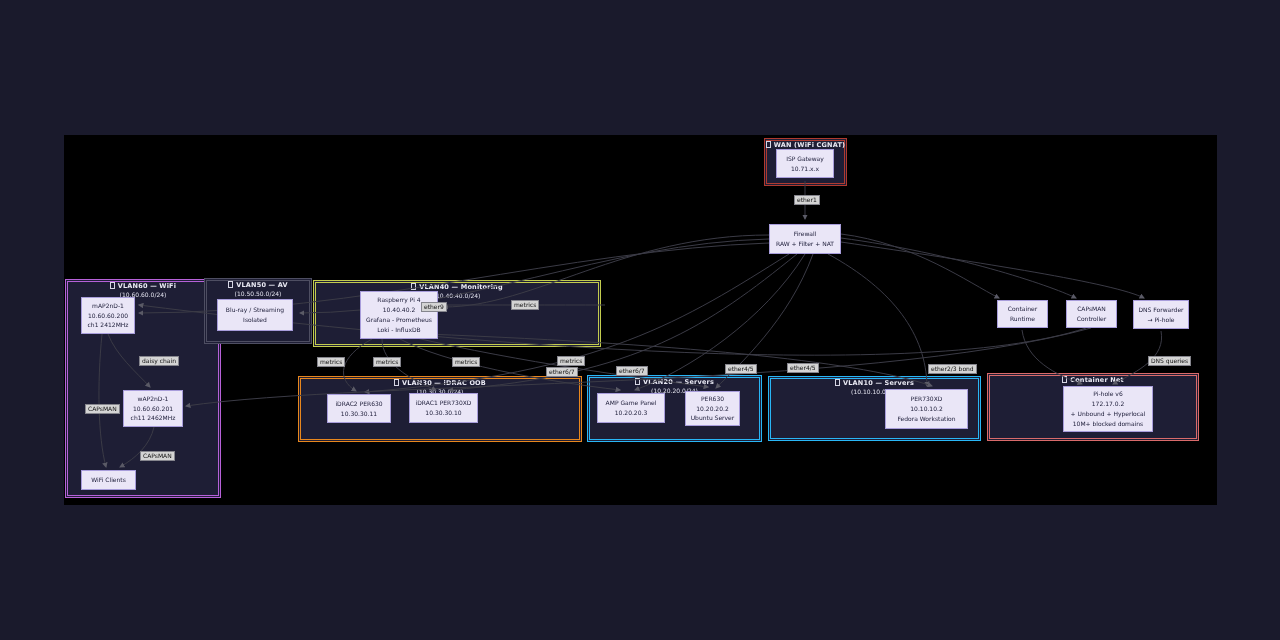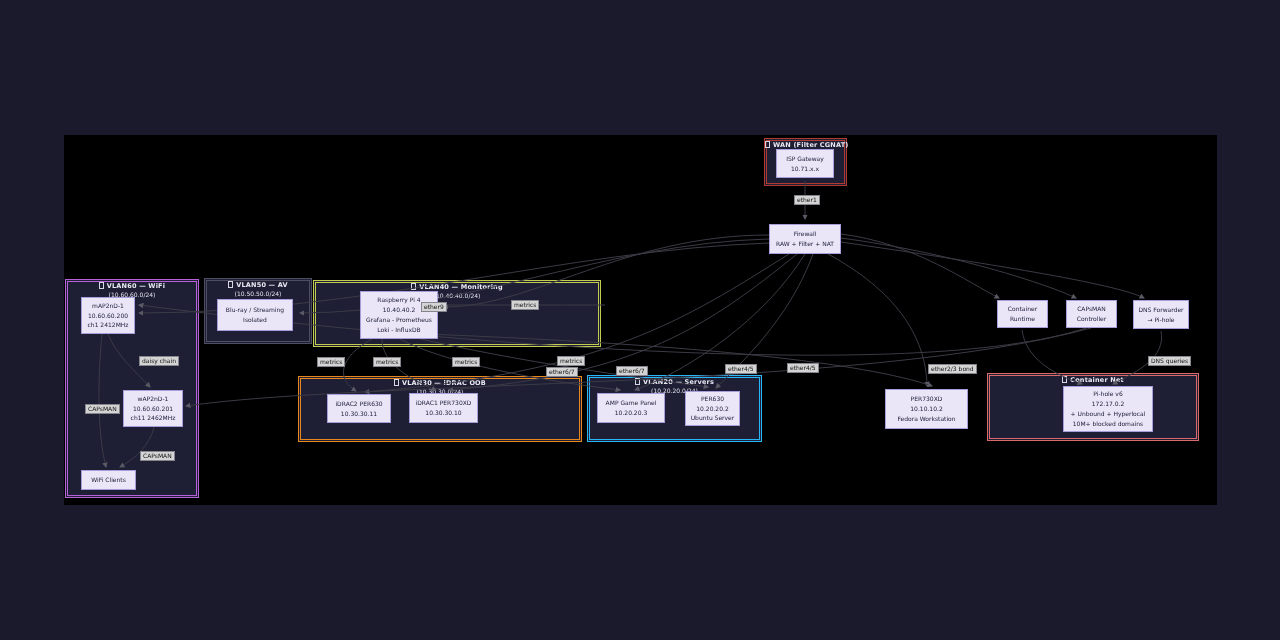--- a/index.html
+++ b/index.html
@@ -48,25 +48,25 @@
     padding:0 2px;white-space:nowrap;
   }
   #edges{position:absolute;left:0;top:0;z-index:2;}
 </style>
 </head>
 <body>
 
 <div id="canvas">
 
   <div class="cluster" style="--c:#b03a30;left:700px;top:3px;width:83px;height:48px;">
-    <div class="ctitle"><span class="cicon"></span><span>WAN (Filter CGNAT)</span></div>
-  </div>
-
-
-  <div class="cluster" style="--c:#b661d8;left:1px;top:144px;width:134px;height:219px;padding-left:26px;">
+    <div class="ctitle"><span class="cicon"></span><span>WAN (WiFi CGNAT)</span></div>
+  </div>
+
+
+  <div class="cluster" style="--c:#b661d8;left:1px;top:144px;width:156px;height:219px;padding-left:26px;">
     <div class="ctitle"><span class="cicon"></span><span>VLAN60 — WiFi</span></div>
     <div class="csub">(10.60.60.0/24)</div>
   </div>
 
   <div class="cluster" style="--c:#4e4e62;left:140px;top:143px;width:108px;height:66px;">
     <div class="ctitle"><span class="cicon"></span><span>VLAN50 — AV</span></div>
     <div class="csub">(10.50.50.0/24)</div>
   </div>
 
   <div class="cluster" style="--c:#c3cc4e;left:249px;top:145px;width:288px;height:67px;">
@@ -77,20 +77,24 @@
   <div class="cluster" style="--c:#e8871e;left:234px;top:241px;width:284px;height:66px;">
     <div class="ctitle"><span class="cicon"></span><span>VLAN30 — iDRAC OOB</span></div>
     <div class="csub">(10.30.30.0/24)</div>
   </div>
 
   <div class="cluster" style="--c:#29b6f6;left:523px;top:240px;width:175px;height:67px;">
     <div class="ctitle"><span class="cicon"></span><span>VLAN20 — Servers</span></div>
     <div class="csub">(10.20.20.0/24)</div>
   </div>
 
+  <div class="cluster" style="--c:#29b6f6;left:704px;top:241px;width:213px;height:65px;">
+    <div class="ctitle"><span class="cicon"></span><span>VLAN10 — Servers</span></div>
+    <div class="csub">(10.10.10.0/24)</div>
+  </div>
 
   <div class="cluster" style="--c:#d96a6a;left:923px;top:238px;width:212px;height:68px;">
     <div class="ctitle"><span class="cicon"></span><span>Container Net</span></div>
   </div>
 
   <svg id="edges" width="1153" height="370" viewBox="0 0 1153 370">
     <defs>
       <marker id="arr" viewBox="0 0 8 8" refX="6.5" refY="4" markerWidth="5.5" markerHeight="5.5" orient="auto-start-reverse">
         <path d="M0,0 L8,4 L0,8 z" fill="#5a5a66"></path>
       </marker>

